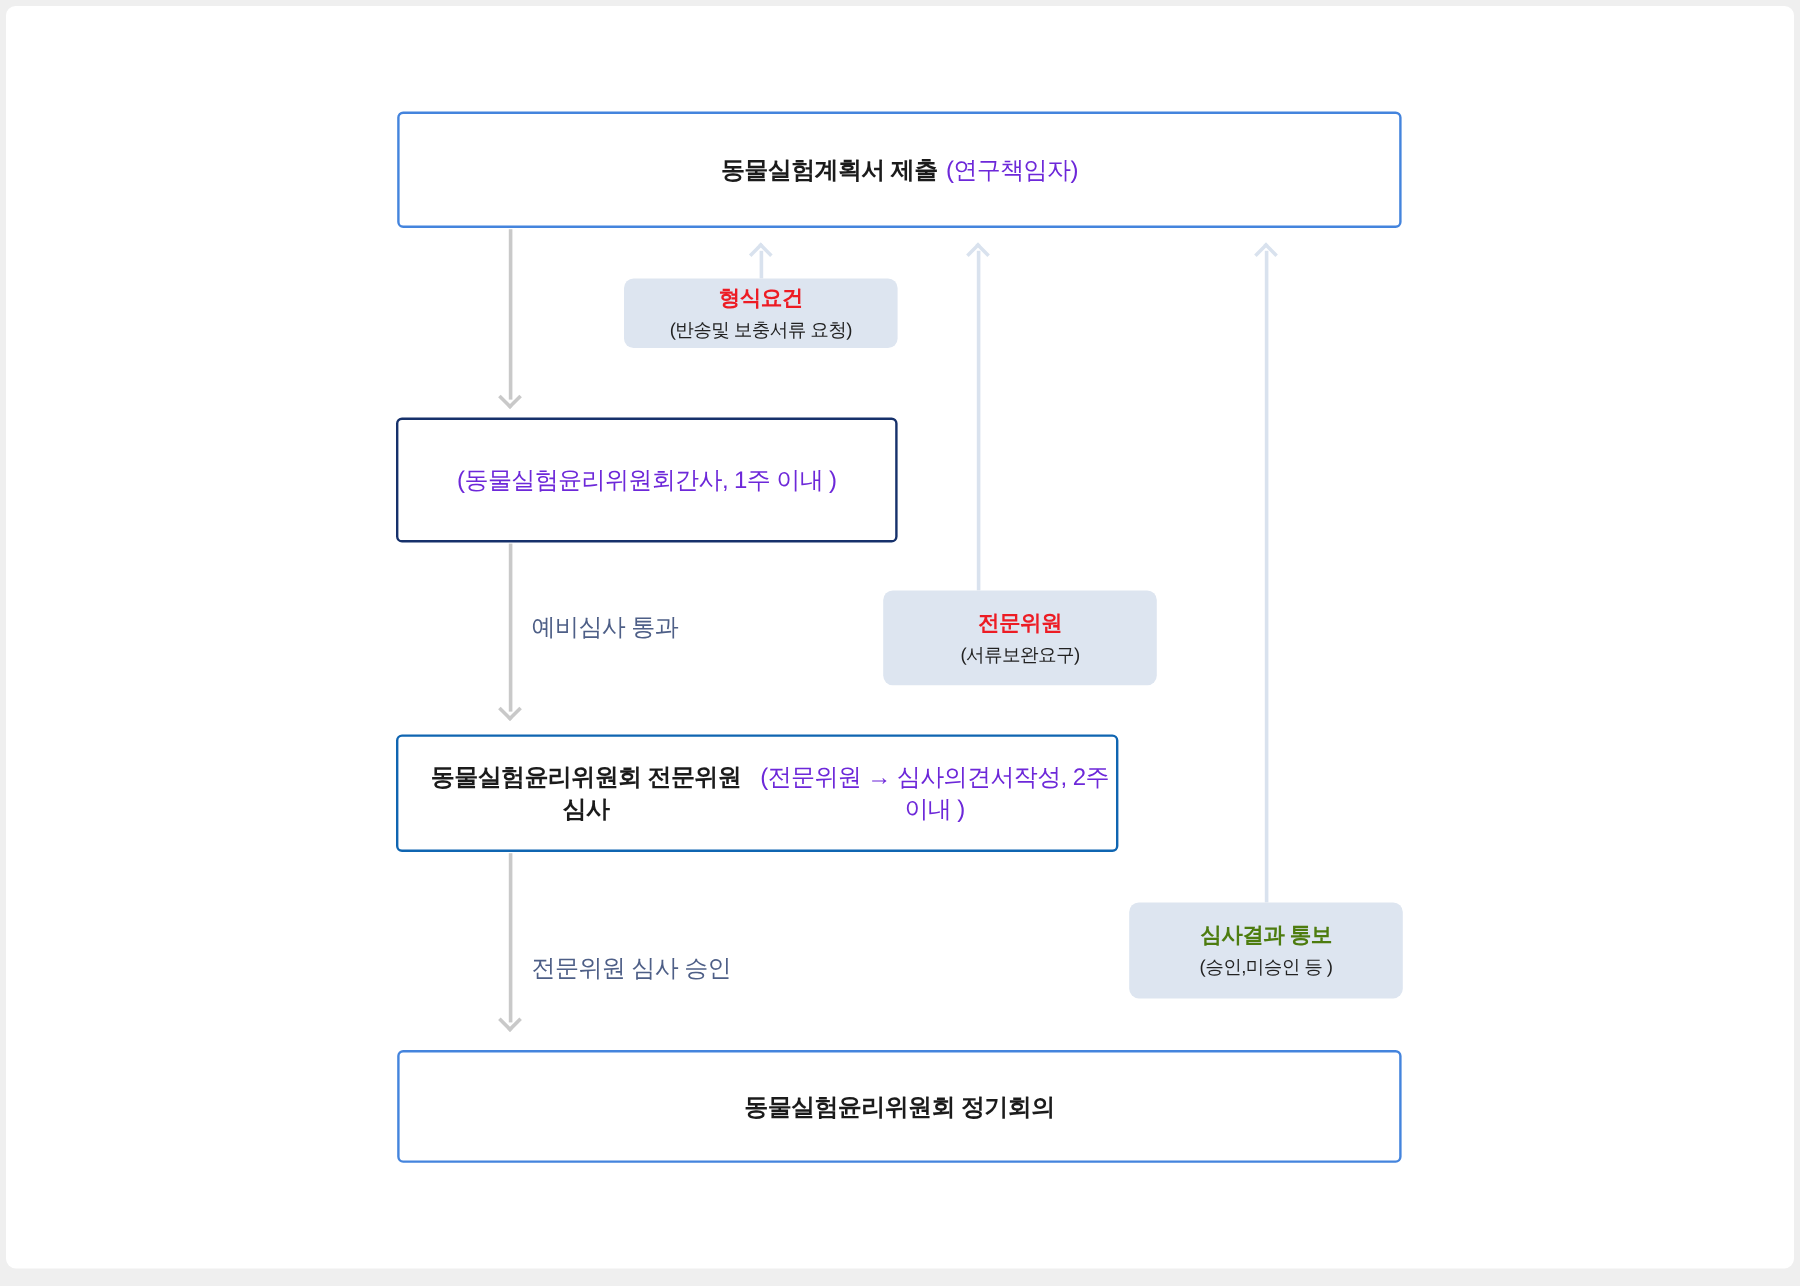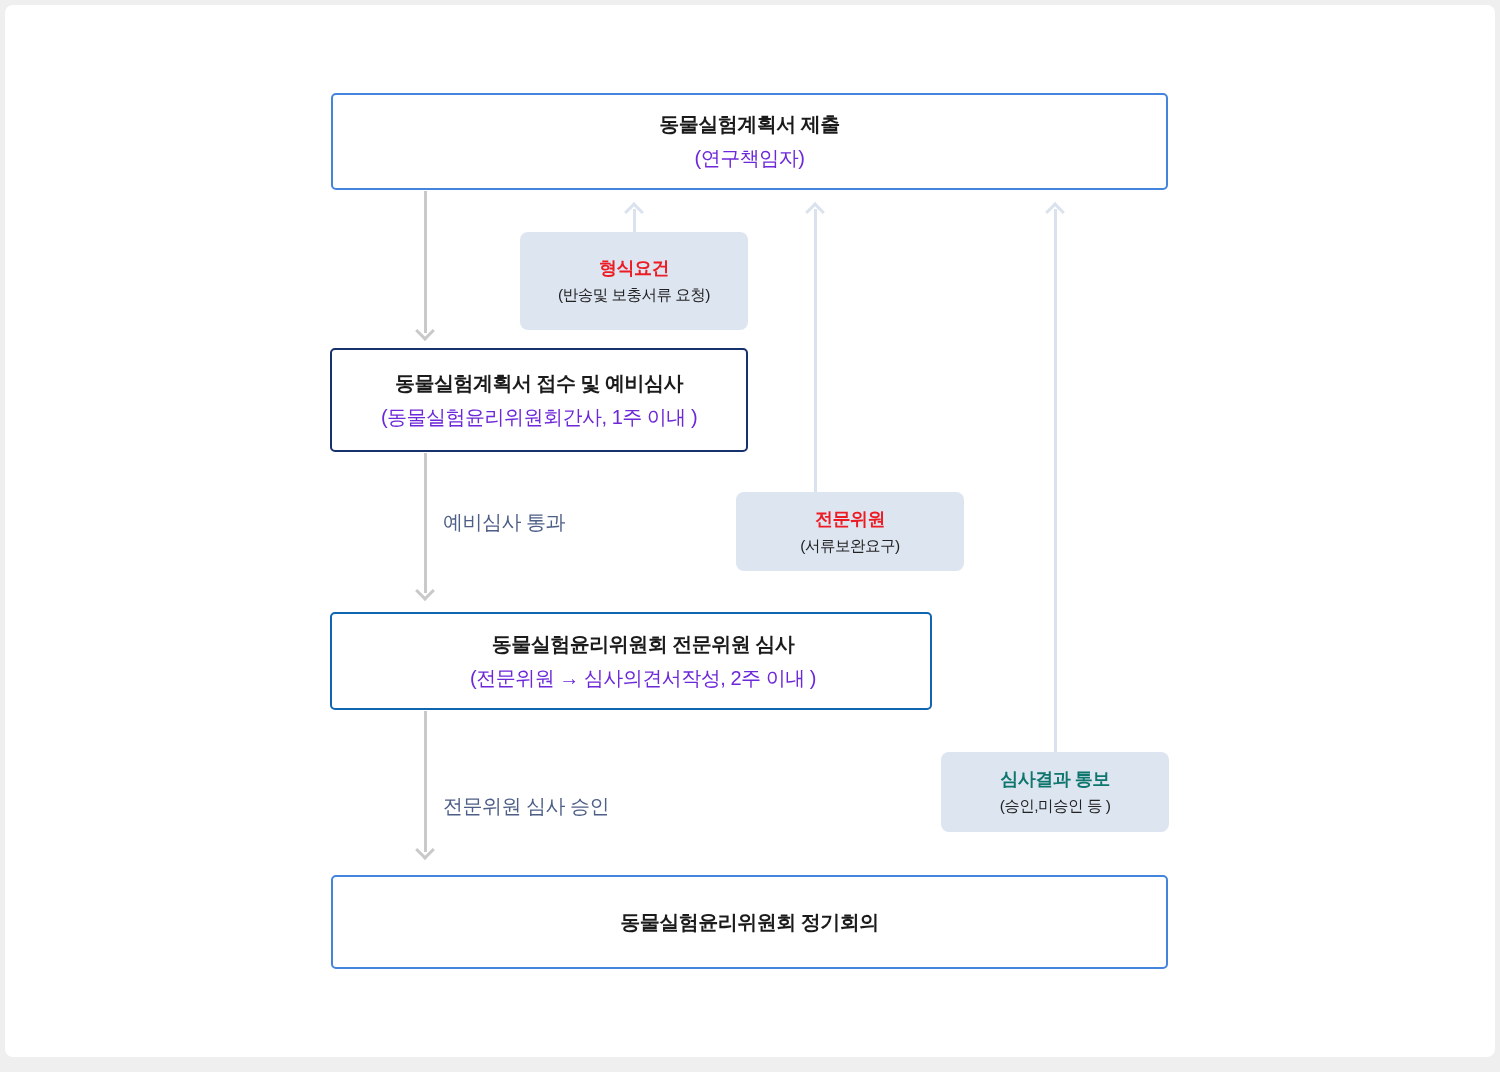--- a/index.html
+++ b/index.html
@@ -10,43 +10,43 @@
     position:relative;
     overflow:hidden;
   }
   .card {
     position:absolute; left:5px; top:5px; width:1490px; height:1052px;
     background:#ffffff; border-radius:8px;
   }
   
   .mbox {
     position:absolute; background:#ffffff; border-radius:5px;
-    display:flex; flex-direction:column; align-items:center; justify-content:center;
+    display:flex; align-items:center; justify-content:center;
     gap:7px; text-align:center;
   }
   .mbox .t { font-size:20px; font-weight:bold; color:#1b1b1b; letter-spacing:-0.5px; }
   .mbox .s { font-size:20px; color:#6d28d9; letter-spacing:-0.5px; }
   .b-blue  { border:2px solid #4484dd; }
   .b-navy  { border:2px solid #16316b; }
   .b-mblue { border:2px solid #0f65b1; }
   #box-submit  { left:331px; top:93px;  width:837px; height:97px; }
   #box-receipt { left:330px; top:348px; width:418px; height:104px; }
   #box-expert  { left:330px; top:612px; width:602px; height:98px;padding-left:24px; }
   #box-meeting { left:331px; top:875px; width:837px; height:94px;gap:36px; }
   
   .nbox {
     position:absolute; background:#dde5f0; border-radius:8px;
     display:flex; flex-direction:column; align-items:center; justify-content:center;
     gap:5px; text-align:center;
   }
   .nbox .t { font-size:18px; font-weight:bold; letter-spacing:-0.5px; }
   .nbox .s { font-size:15.5px; color:#222222; letter-spacing:-0.5px; }
   .t-red  { color:#ed1c24; }
-  .t-blue { color:#0f766e; }
-  #note-formal { left:520px; top:232px; width:228px; height:98px; }
+  .t-blue { color:#4d7c0f; }
+  #note-formal { left:520px; top:232px; width:228px; height:58px; }
   #note-expert { left:736px; top:492px; width:228px; height:79px; }
   #note-result { left:941px; top:752px; width:228px; height:80px; }
   
   .elabel { position:absolute; font-size:20px; color:#4e5f87; letter-spacing:-0.5px; }
   #label-pass    { left:443px; top:509px; }
   #label-approve { left:443px; top:769px;margin-top:24px; }
   
   .arrow { position:absolute; width:22px; }
   .arrow .line { position:absolute; width:3px; left:9.5px; }
   .a-down .line { top:0; bottom:7px; background:#c9c9c9; }
@@ -65,21 +65,20 @@
 <body>
 
 <div class="card"></div>
 
 <div class="mbox b-blue" id="box-submit">
   <div class="t">동물실험계획서 제출</div>
   <div class="s">(연구책임자)</div>
 </div>
 
 <div class="mbox b-navy" id="box-receipt">
-  <div class="t">동물실험계획서 접수 및 예비심사</div>
   <div class="s">(동물실험윤리위원회간사, 1주 이내 )</div>
 </div>
 
 <div class="mbox b-mblue" id="box-expert">
   <div class="t">동물실험윤리위원회 전문위원 심사</div>
   <div class="s">(전문위원 → 심사의견서작성, 2주 이내 )</div>
 </div>
 
 <div class="mbox b-blue" id="box-meeting">
   <div class="t">동물실험윤리위원회 정기회의</div>

